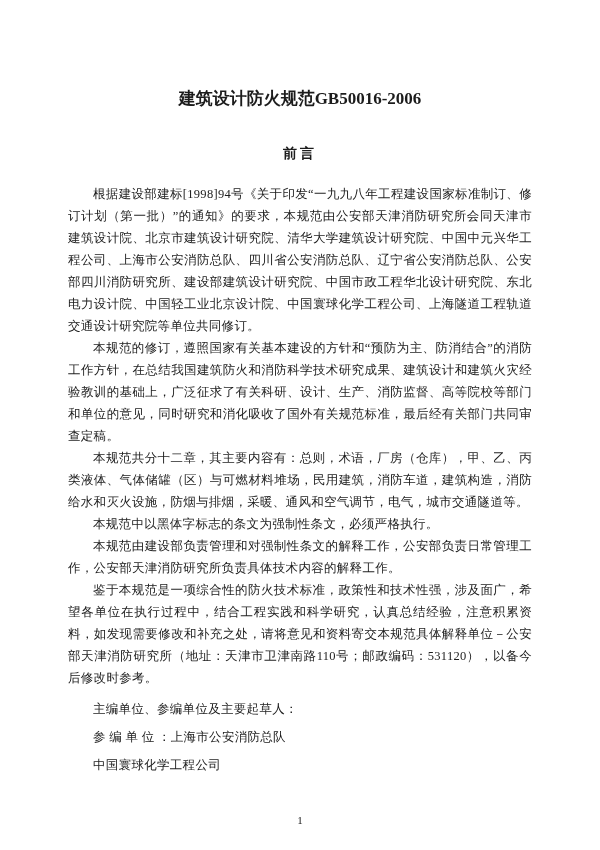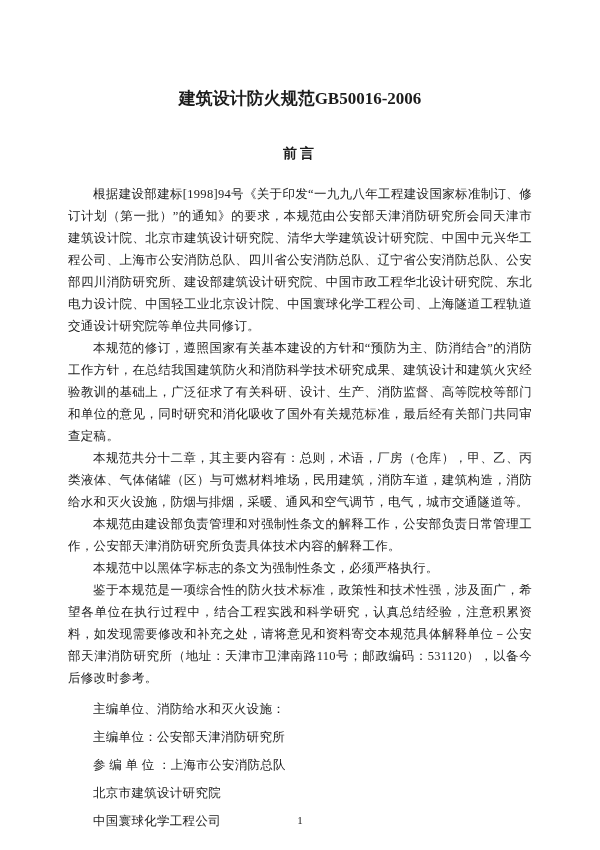--- a/index.html
+++ b/index.html
@@ -66,27 +66,25 @@
 <body>
 
 <div class="page">
   <h1 class="doc-title">建筑设计防火规范GB50016-2006</h1>
   <h2 class="section-heading">前言</h2>
 
   <div>
     <p class="para">根据建设部建标[1998]94号《关于印发“一九九八年工程建设国家标准制订、修订计划（第一批）”的通知》的要求，本规范由公安部天津消防研究所会同天津市建筑设计院、北京市建筑设计研究院、清华大学建筑设计研究院、中国中元兴华工程公司、上海市公安消防总队、四川省公安消防总队、辽宁省公安消防总队、公安部四川消防研究所、建设部建筑设计研究院、中国市政工程华北设计研究院、东北电力设计院、中国轻工业北京设计院、中国寰球化学工程公司、上海隧道工程轨道交通设计研究院等单位共同修订。</p>
     <p class="para">本规范的修订，遵照国家有关基本建设的方针和“预防为主、防消结合”的消防工作方针，在总结我国建筑防火和消防科学技术研究成果、建筑设计和建筑火灾经验教训的基础上，广泛征求了有关科研、设计、生产、消防监督、高等院校等部门和单位的意见，同时研究和消化吸收了国外有关规范标准，最后经有关部门共同审查定稿。</p>
     <p class="para">本规范共分十二章，其主要内容有：总则，术语，厂房（仓库），甲、乙、丙类液体、气体储罐（区）与可燃材料堆场，民用建筑，消防车道，建筑构造，消防给水和灭火设施，防烟与排烟，采暖、通风和空气调节，电气，城市交通隧道等。</p>
+    <p class="para">本规范中以黑体字标志的条文为强制性条文，必须严格执行。</p>
     <p class="para">本规范由建设部负责管理和对强制性条文的解释工作，公安部负责日常管理工作，公安部天津消防研究所负责具体技术内容的解释工作。</p>
-    <p class="para">本规范中以黑体字标志的条文为强制性条文，必须严格执行。</p>
     <p class="para">鉴于本规范是一项综合性的防火技术标准，政策性和技术性强，涉及面广，希望各单位在执行过程中，结合工程实践和科学研究，认真总结经验，注意积累资料，如发现需要修改和补充之处，请将意见和资料寄交本规范具体解释单位－公安部天津消防研究所（地址：天津市卫津南路110号；邮政编码：531120），以备今后修改时参考。</p>
   </div>
 
   <div class="credits">
-    <p class="credit-line">主编单位、消防给水和灭火设施：</p>
-    <p class="credit-line">主编单位：公安部天津消防研究所</p>
+    <p class="credit-line">主编单位、参编单位及主要起草人：</p>
     <p class="credit-line">参 编 单 位 ：上海市公安消防总队</p>
-    <p class="credit-line">北京市建筑设计研究院</p>
     <p class="credit-line">中国寰球化学工程公司</p>
   </div>
 
   <div class="page-number">1</div>
 </div>
 
 </body></html>

